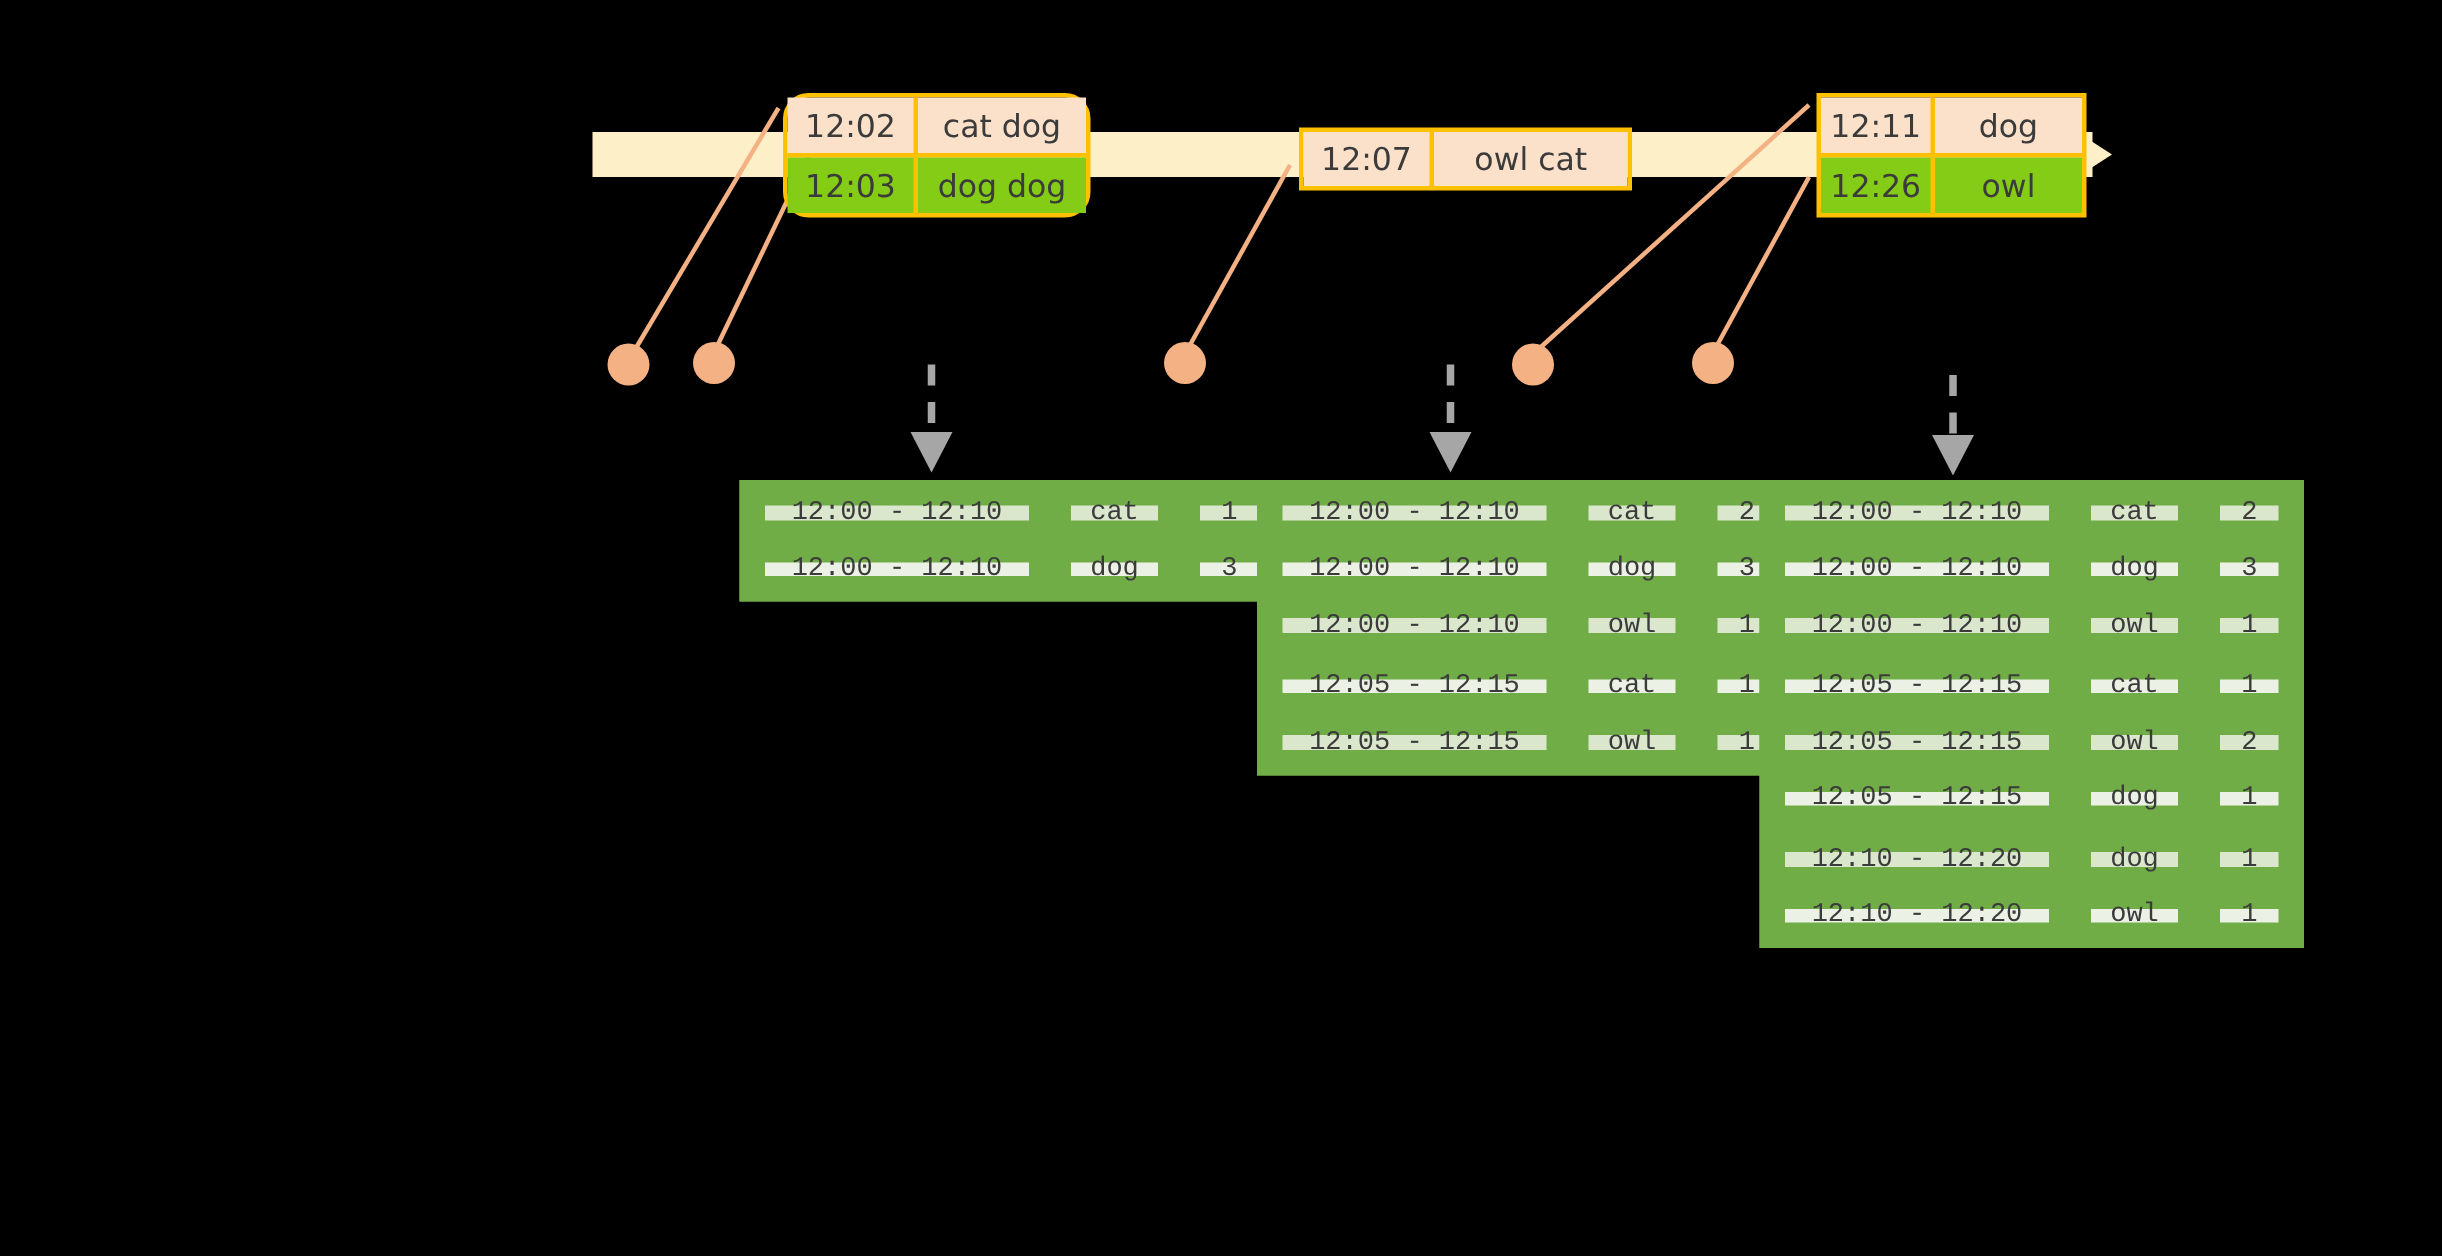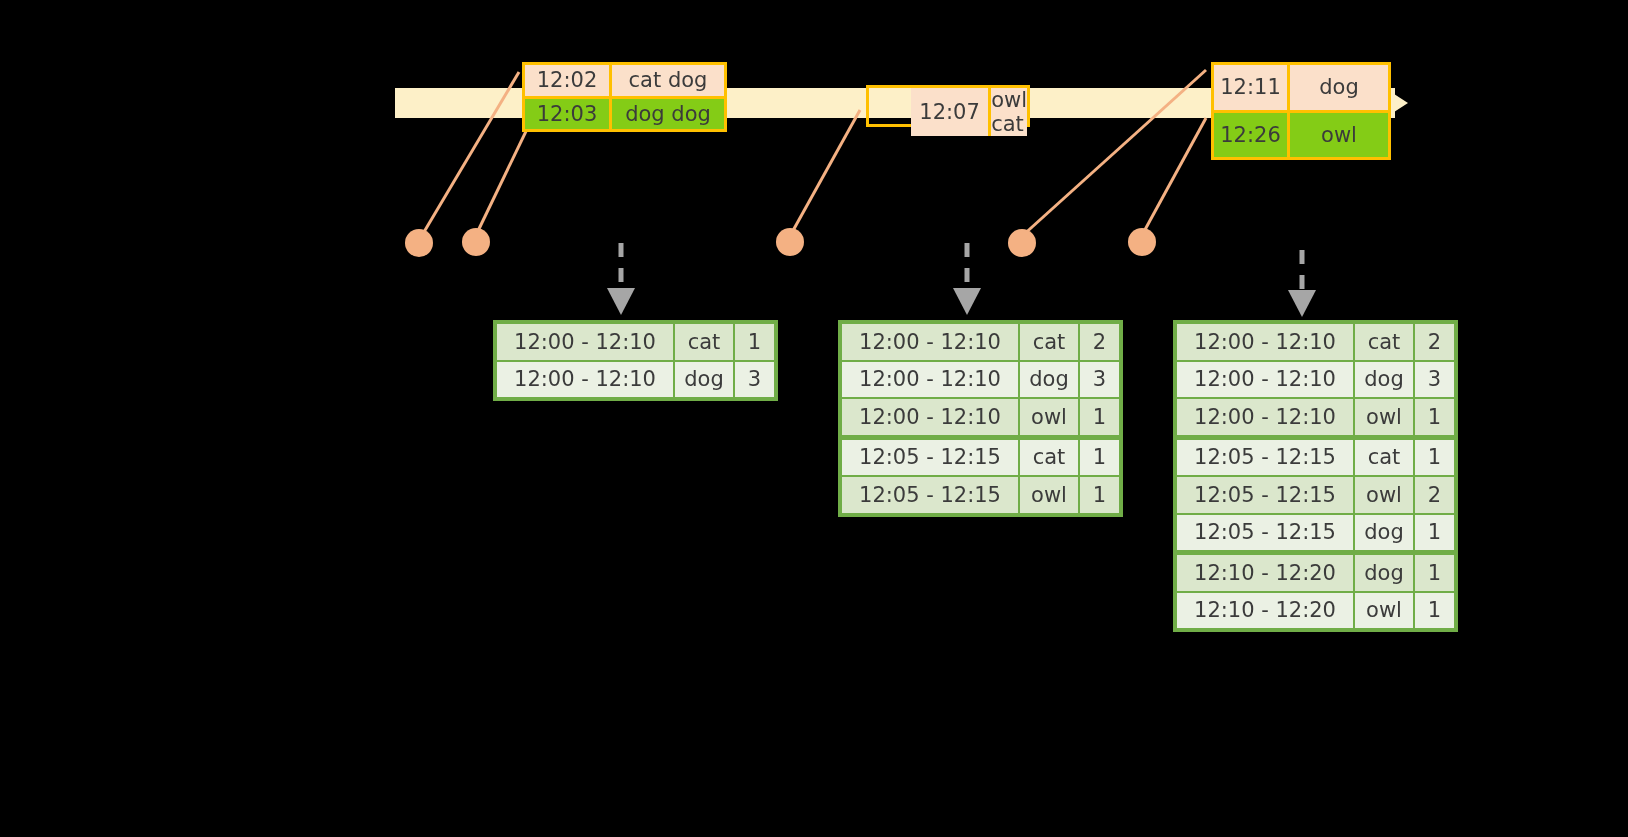--- a/index.html
+++ b/index.html
@@ -17,22 +17,22 @@
            font-size:21px;color:#3B3B3B;box-sizing:border-box;}
   .evt .ec.time{border-right:3px solid #FFC000;}
   .r-a .ec{background:#FBE0CA;}
   .r-b .ec{background:#84cc16;}
 
   
   .gtab{position:absolute;border:3px solid #70AD47;box-sizing:border-box;
         display:flex;flex-direction:column;background:#70AD47;}
   .gtab .grow{display:flex;height:37.5px;}
   .gtab .gc{display:flex;align-items:center;justify-content:center;
-            font-size:21px;color:#3B3B3B;box-sizing:border-box;
-            margin:1px;}
+            font-size:18px;color:#3B3B3B;box-sizing:border-box;
+            margin:14px;font-family:Liberation Mono, monospace;}
   .gtab .gc.win{width:176px;}
   .gtab .gc.key{width:58px;}
   .gtab .gc.cnt{width:39px;}
   .shade-a .gc{background:#DBE7CC;}
   .shade-b .gc{background:#EBF1E4;}
   .grow.sep{border-top:3px solid #70AD47;}
 </style>
 </head>
 <body>
 
@@ -66,39 +66,39 @@
       <line x1="967" y1="243" x2="967" y2="290"></line>
       <line x1="1302" y1="250" x2="1302" y2="292"></line>
     </g>
     <g fill="#A6A6A6">
       <polygon points="607,288 635,288 621,315"></polygon>
       <polygon points="953,288 981,288 967,315"></polygon>
       <polygon points="1288,290 1316,290 1302,317"></polygon>
     </g>
   </svg>
 
-  <div class="evt" style="left:522px;top:62px;width:205px;height:70px;">
+  <div class="evt" style="left:522px;top:62px;width:205px;height:83px;border-radius:17px;">
     <div class="erow r-a">
       <div class="ec time" style="width:87px">12:02</div>
       <div class="ec" style="flex:1">cat dog</div>
     </div>
     <div class="erow r-b">
       <div class="ec time" style="width:87px">12:03</div>
       <div class="ec" style="flex:1">dog dog</div>
     </div>
   </div>
 
-  <div class="evt" style="left:866px;top:85px;width:164px;height:42px;padding-left:42px;">
+  <div class="evt" style="left:866px;top:85px;width:222px;height:42px;">
     <div class="erow r-a">
       <div class="ec time" style="width:87px">12:07</div>
       <div class="ec" style="flex:1">owl cat</div>
     </div>
   </div>
 
-  <div class="evt" style="left:1211px;top:62px;width:180px;height:98px;">
+  <div class="evt" style="left:1211px;top:62px;width:180px;height:83px;">
     <div class="erow r-a">
       <div class="ec time" style="width:76px">12:11</div>
       <div class="ec" style="flex:1">dog</div>
     </div>
     <div class="erow r-b">
       <div class="ec time" style="width:76px">12:26</div>
       <div class="ec" style="flex:1">owl</div>
     </div>
   </div>
 

